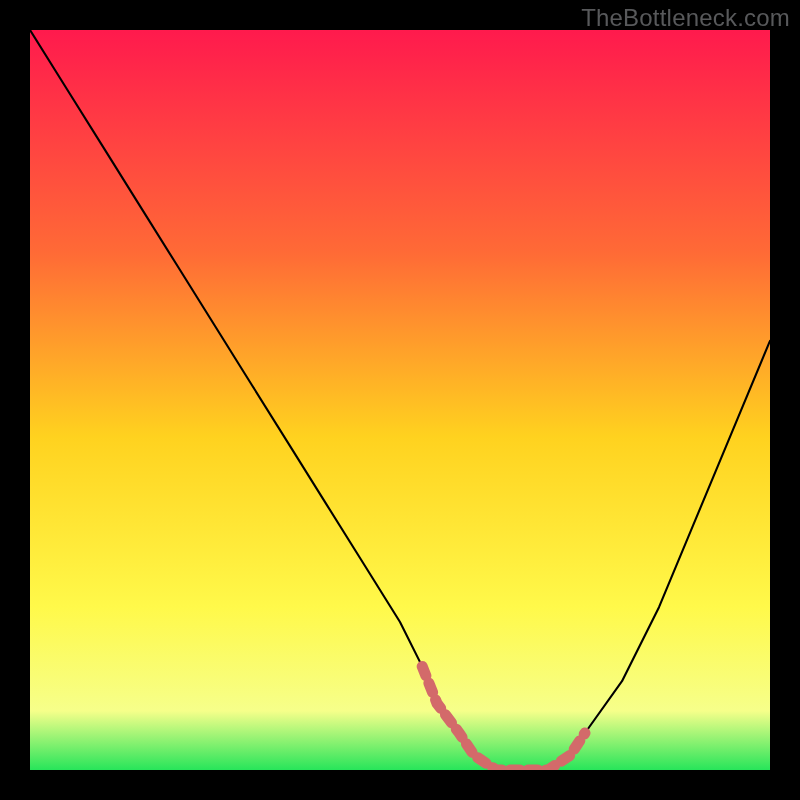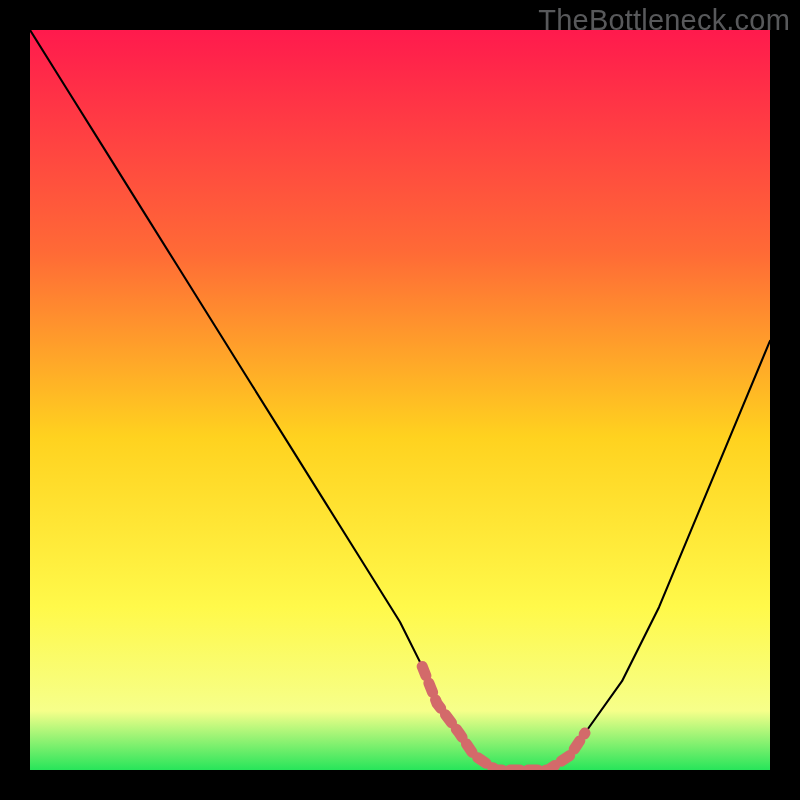--- a/index.html
+++ b/index.html
@@ -14,21 +14,21 @@
     position: relative;
     width: 800px;
     height: 800px;
     background: #000;
   }
   .watermark {
     position: absolute;
     top: 4px;
     right: 10px;
     font-family: Arial, Helvetica, sans-serif;
-    font-size: 29px;
+    font-size: 24px;
     font-weight: 500;
     color: #58595b;
     letter-spacing: 0.2px;
     user-select: none;
   }
   .plot {
     position: absolute;
     left: 30px;
     top: 30px;
     width: 740px;

